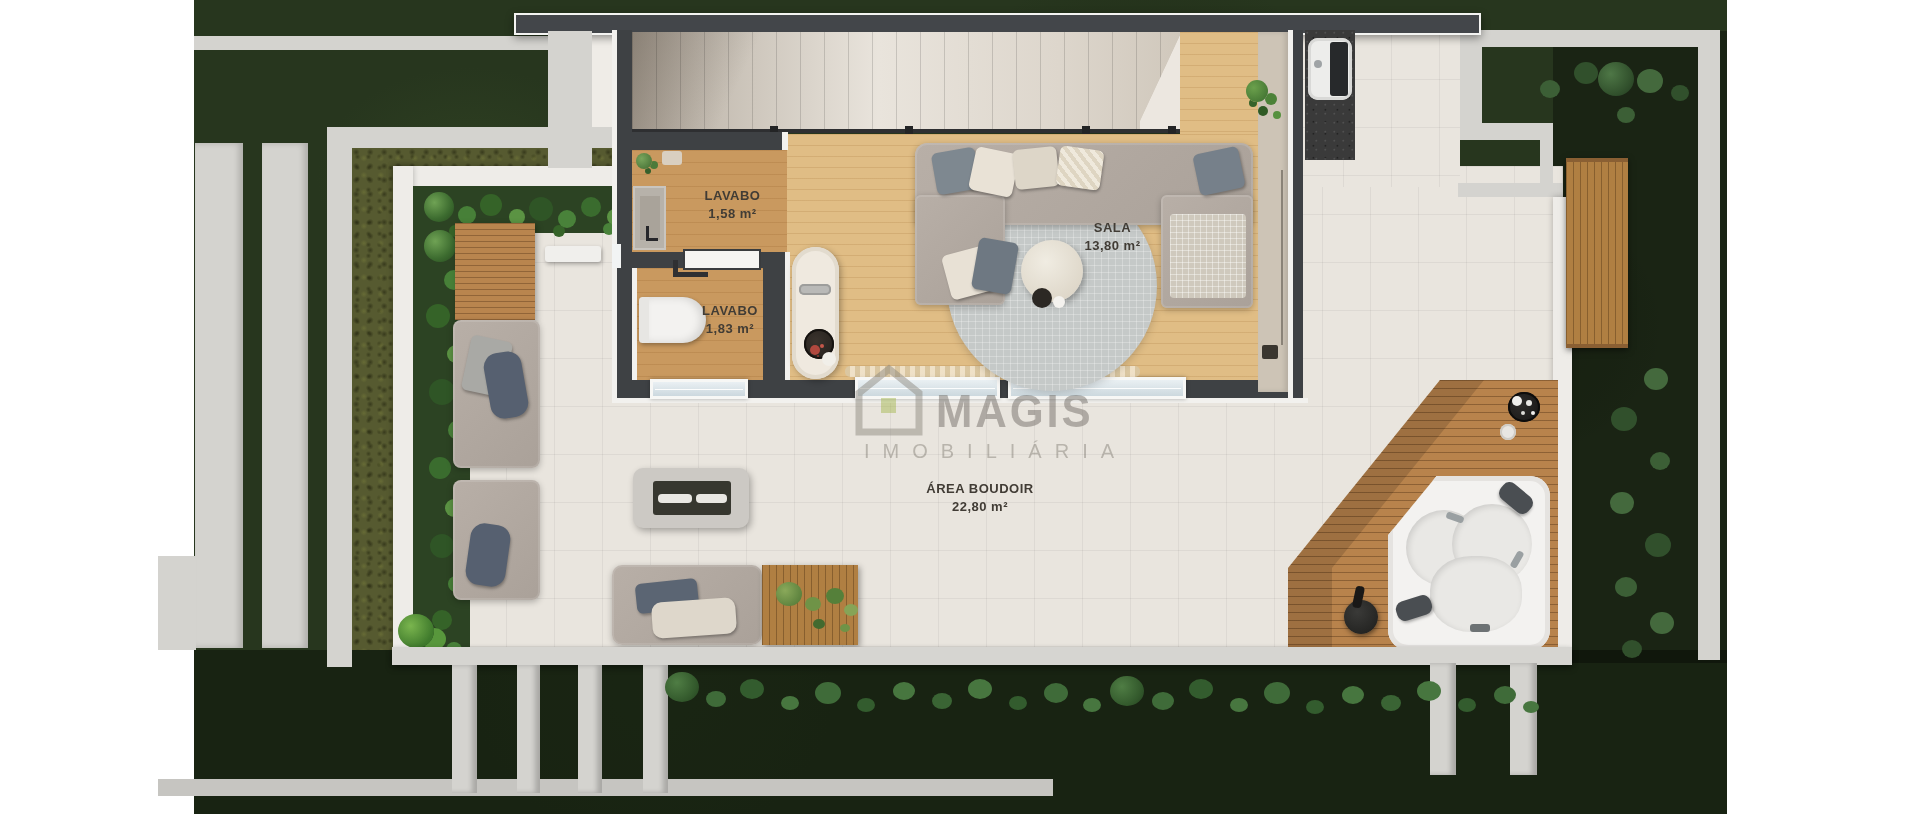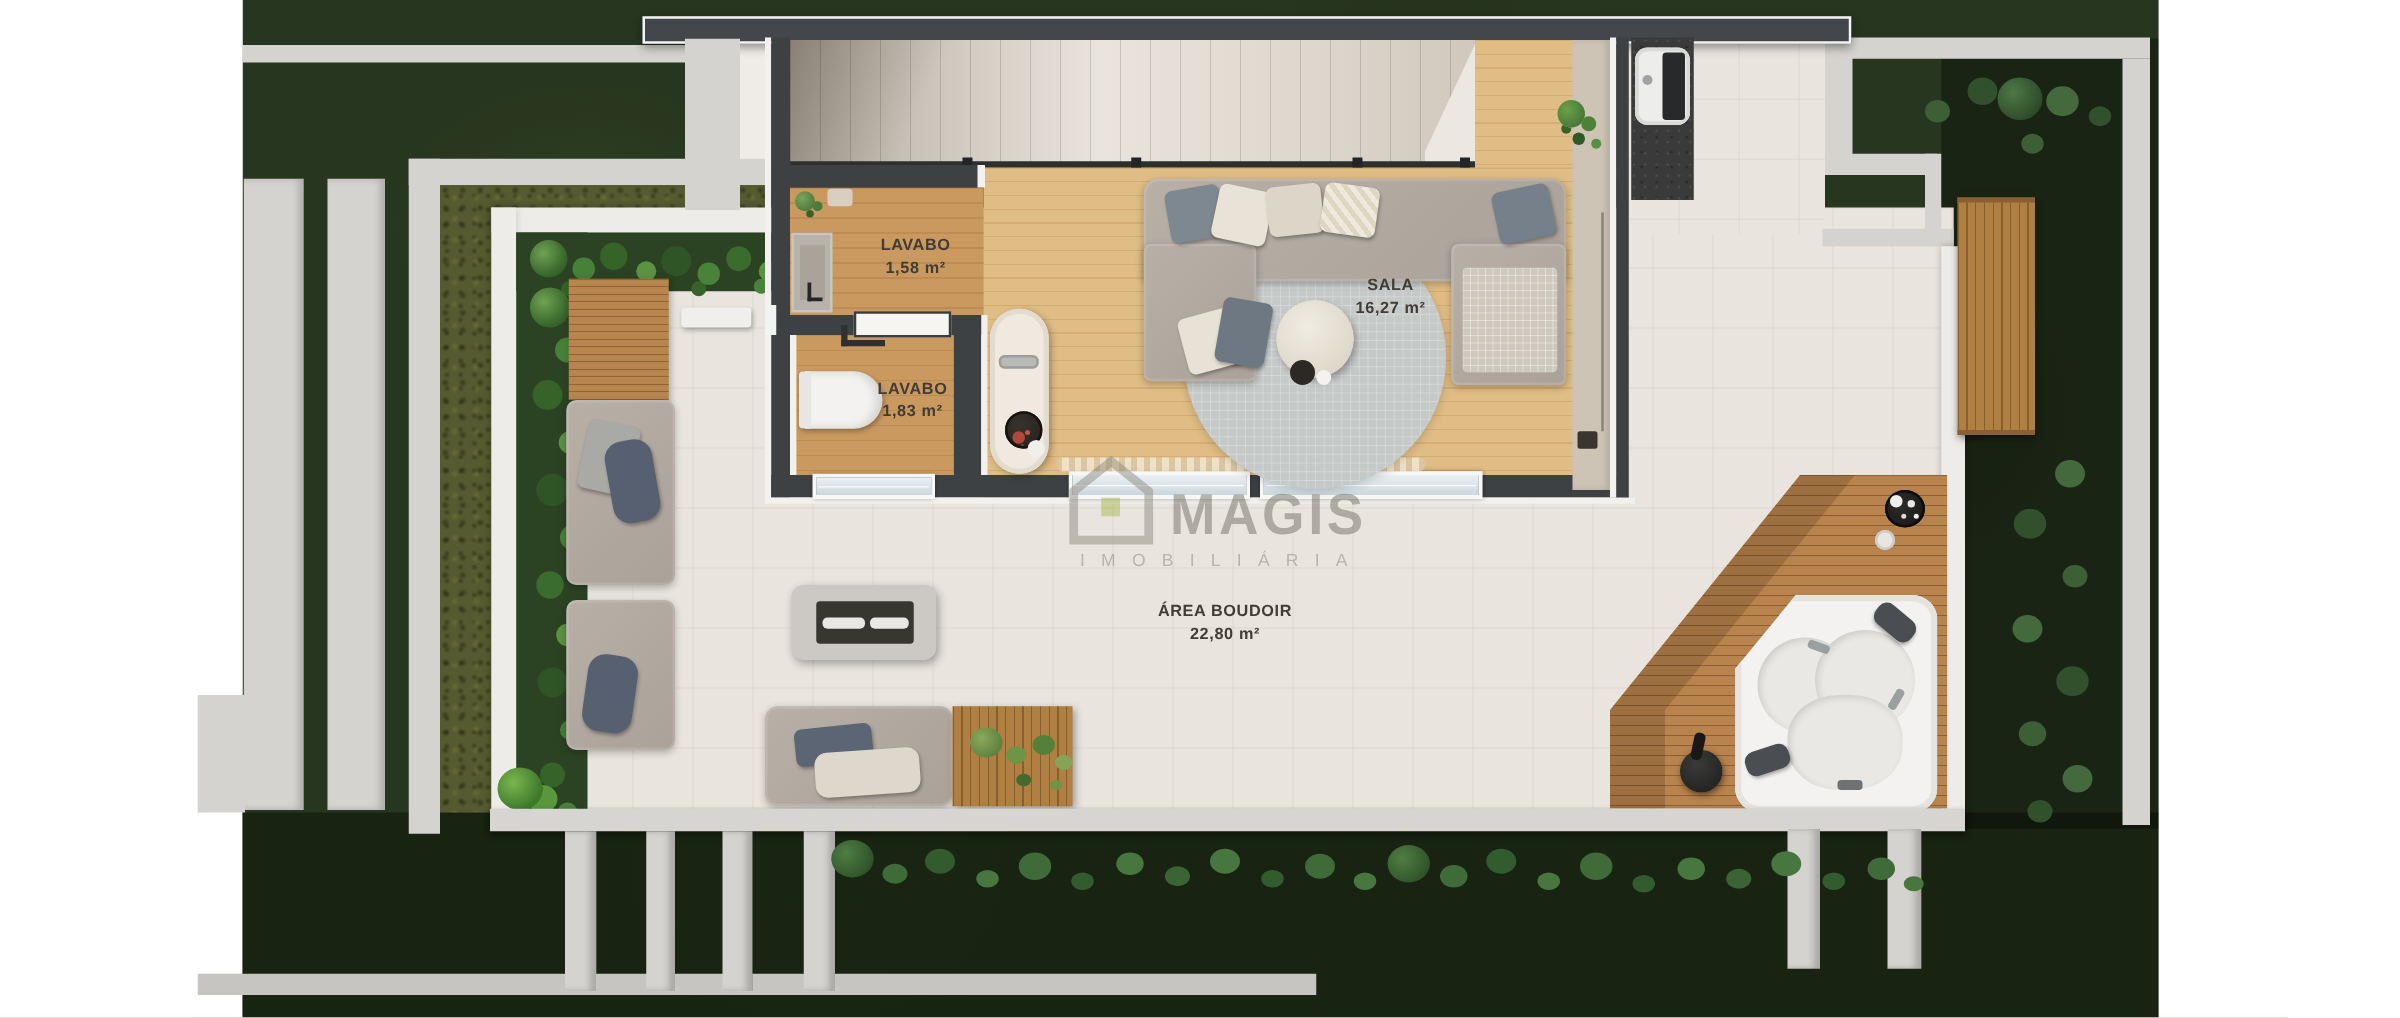--- a/index.html
+++ b/index.html
@@ -48,21 +48,21 @@
       repeating-linear-gradient(90deg, rgba(0,0,0,.14) 0 1px, transparent 1px 24px),
       linear-gradient(115deg, rgba(60,50,40,.35), transparent 22%),
       linear-gradient(90deg,#b4ab9f, #e9e4dc 45%, #ddd6cc 78%, #d0c8bc);}
   .win{border:3px solid #f7f7f5;background:linear-gradient(#eaf0f3,#ccd8de);box-shadow:0 0 4px rgba(0,0,0,.3);}
   .win::after{content:"";position:absolute;left:2px;right:2px;top:50%;height:1px;background:rgba(255,255,255,.9);}
   .blob{border-radius:50%;}
   .label{color:#413c35;font-weight:bold;text-align:center;letter-spacing:.5px;}
   .label .nm{font-size:13px;}
   .label .ar{font-size:13px;margin-top:3px;font-weight:bold;}
   .wm-brand{font-size:46px;font-weight:bold;letter-spacing:3px;color:rgba(104,99,91,.48);transform:scaleX(.95);transform-origin:left;}
-  .wm-sub{font-size:14px;letter-spacing:13px;color:rgba(104,99,91,.40);}
+  .wm-sub{font-size:20px;letter-spacing:13px;color:rgba(104,99,91,.40);}
 </style>
 </head>
 <body>
 
 <div class="scene">
 
   <div class="abs grass" style="left:194px;top:0;width:1533px;height:814px;"></div>
   <div class="abs" style="left:194px;top:650px;width:1533px;height:164px;background:rgba(4,9,3,.42);"></div>
   <div class="abs" style="left:1553px;top:31px;width:174px;height:632px;background:rgba(0,0,0,.33);"></div>
 
@@ -175,21 +175,21 @@
   <div class="abs" style="left:1281px;top:170px;width:2px;height:175px;background:#8a8378;"></div>
   <div class="abs" style="left:1262px;top:345px;width:16px;height:14px;background:#3a362f;border-radius:2px;"></div>
   <div class="abs blob" style="left:1246px;top:80px;width:22px;height:22px;background:radial-gradient(circle at 35% 35%, #6ba04c, #3a6b2d);box-shadow:14px 8px 0 -5px #4c8238,6px 20px 0 -6px #2f5a24,20px 24px 0 -7px #57913f,-4px 12px 0 -7px #36632a;"></div>
 
   <div class="abs label" style="left:660px;top:188px;width:145px;">
     <div class="nm">LAVABO</div>
     <div class="ar">1,58 m²</div>
   </div>
   <div class="abs label" style="left:1040px;top:220px;width:145px;">
     <div class="nm">SALA</div>
-    <div class="ar">16,27 m²</div>
+    <div class="ar">13,80 m²</div>
   </div>
   <div class="abs label" style="left:660px;top:303px;width:140px;">
     <div class="nm">LAVABO</div>
     <div class="ar">1,83 m²</div>
   </div>
   <div class="abs label" style="left:900px;top:481px;width:160px;">
     <div class="nm">ÁREA BOUDOIR</div>
     <div class="ar">22,80 m²</div>
   </div>
 

